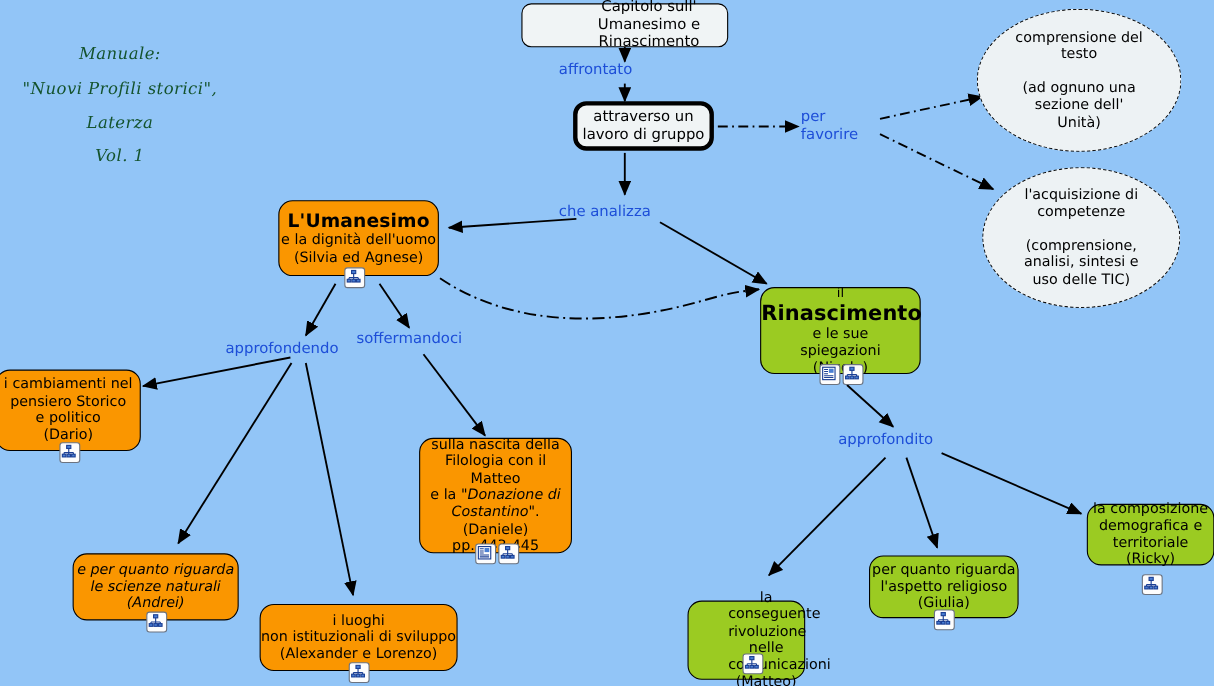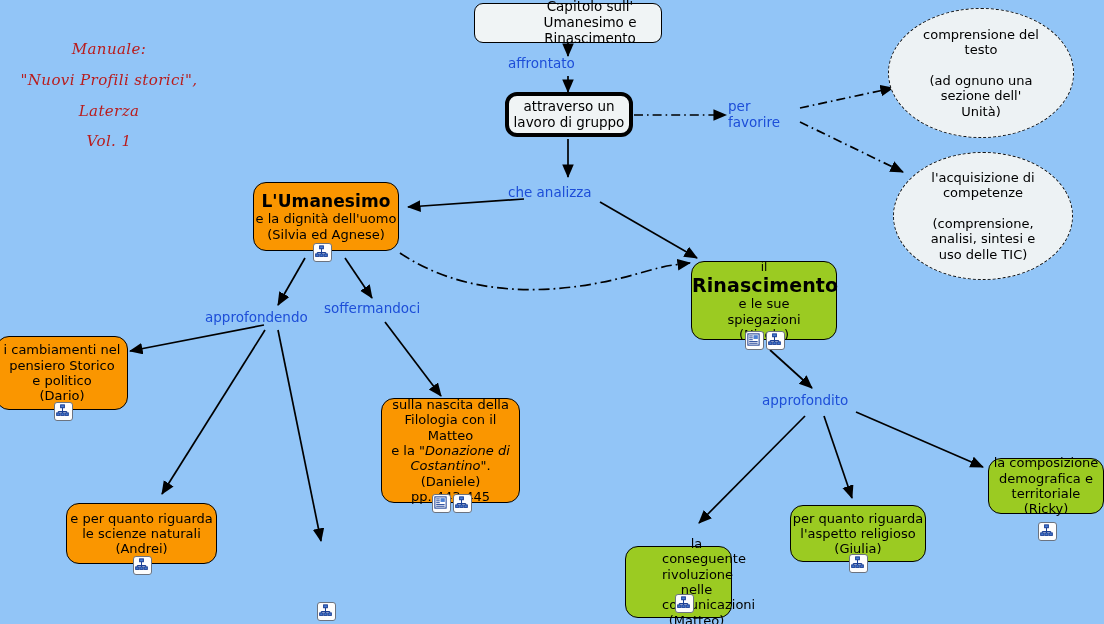--- a/index.html
+++ b/index.html
@@ -33,20 +33,21 @@
     background:#F0F4F5;
     border:1.5px solid #000;
     border-radius:9px;
     font-size:13.5px;
   }
   .n-white-thick{
     background:#F0F4F5;
     border:4.5px solid #000;
     border-radius:12px;
     font-size:13.5px;
+    margin-left:16px;
   }
   .n-orange{
     background:#FA9600;
     border:1.6px solid #000;
     border-radius:13px;
     font-size:13px;
   }
   .n-green{
     background:#9ACD32;
     background:#9BCB22;
@@ -78,21 +79,21 @@
     pointer-events:none;
   }
 
   
   .note{
     position:absolute;
     z-index:3;
     font-family:"DejaVu Serif", serif;
     font-style:italic;
     font-size:15px;
-    color:#b91c1c;
+    color:#14532d;
     text-align:center;
     line-height:2.05;
     white-space:pre-line;
     letter-spacing:.4px;
   }
 
   
   .badges{
     position:absolute;
     z-index:4;
@@ -299,39 +300,44 @@
         <rect x="6" y="2" width="4" height="3" fill="#4a7fd4"></rect>
         <path d="M8 5 v2 M3.5 9 h9 M3.5 9 v1.6 M8 7 v3.6 M12.5 9 v1.6"></path>
         <rect x="1.8" y="10.6" width="3.4" height="2.6" fill="#4a7fd4"></rect>
         <rect x="6.3" y="10.6" width="3.4" height="2.6" fill="#4a7fd4"></rect>
         <rect x="10.8" y="10.6" width="3.4" height="2.6" fill="#4a7fd4"></rect>
       </g>
         </svg>
     </span>
   </div>
 
-  <div class="node n-orange" style="left:66px;top:503px;width:151px;height:61px;">
+  <div class="node n-orange" style="left:66px;top:503px;width:151px;height:61px;font-style:italic;">
     <span class="txt">e per quanto riguarda
 le scienze naturali
 (Andrei)</span>
   </div>
   <div class="badges" style="left:133px;top:556px;">
     <span class="badge">
       <svg viewBox="0 0 16 16">
           <g fill="none" stroke="#1b3f94" stroke-width="1.1">
         <rect x="6" y="2" width="4" height="3" fill="#4a7fd4"></rect>
         <path d="M8 5 v2 M3.5 9 h9 M3.5 9 v1.6 M8 7 v3.6 M12.5 9 v1.6"></path>
         <rect x="1.8" y="10.6" width="3.4" height="2.6" fill="#4a7fd4"></rect>
         <rect x="6.3" y="10.6" width="3.4" height="2.6" fill="#4a7fd4"></rect>
         <rect x="10.8" y="10.6" width="3.4" height="2.6" fill="#4a7fd4"></rect>
       </g>
         </svg>
     </span>
   </div>
 
+  <div class="node n-orange" style="left:236px;top:549px;width:180px;height:61px;">
+    <span class="txt">i luoghi
+non istituzionali di sviluppo
+(Alexander e Lorenzo)</span>
+  </div>
   <div class="badges" style="left:317px;top:602px;">
     <span class="badge">
       <svg viewBox="0 0 16 16">
           <g fill="none" stroke="#1b3f94" stroke-width="1.1">
         <rect x="6" y="2" width="4" height="3" fill="#4a7fd4"></rect>
         <path d="M8 5 v2 M3.5 9 h9 M3.5 9 v1.6 M8 7 v3.6 M12.5 9 v1.6"></path>
         <rect x="1.8" y="10.6" width="3.4" height="2.6" fill="#4a7fd4"></rect>
         <rect x="6.3" y="10.6" width="3.4" height="2.6" fill="#4a7fd4"></rect>
         <rect x="10.8" y="10.6" width="3.4" height="2.6" fill="#4a7fd4"></rect>
       </g>

